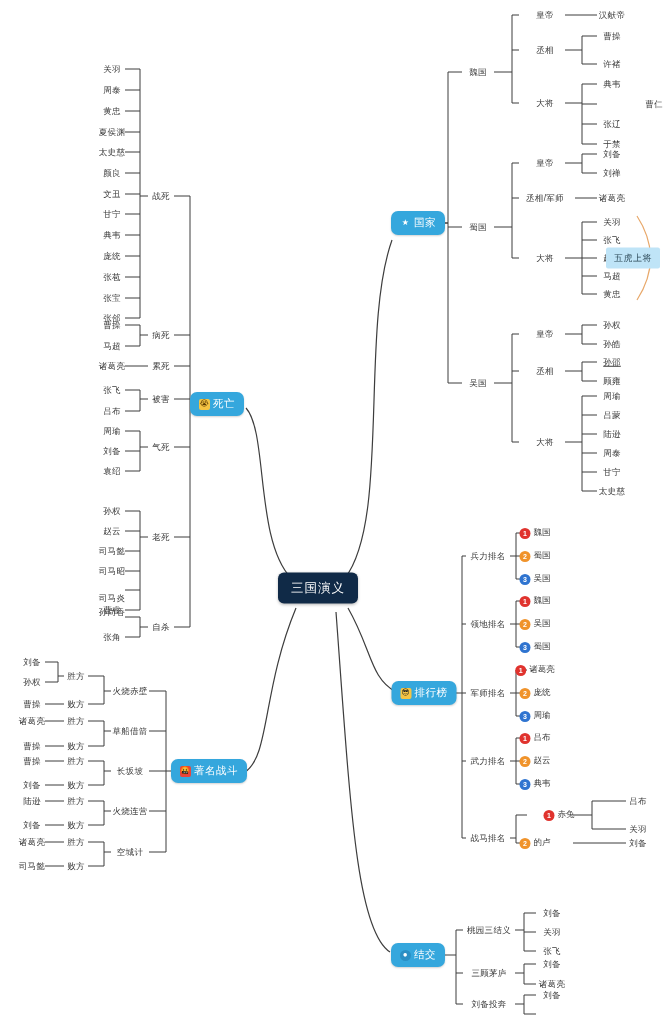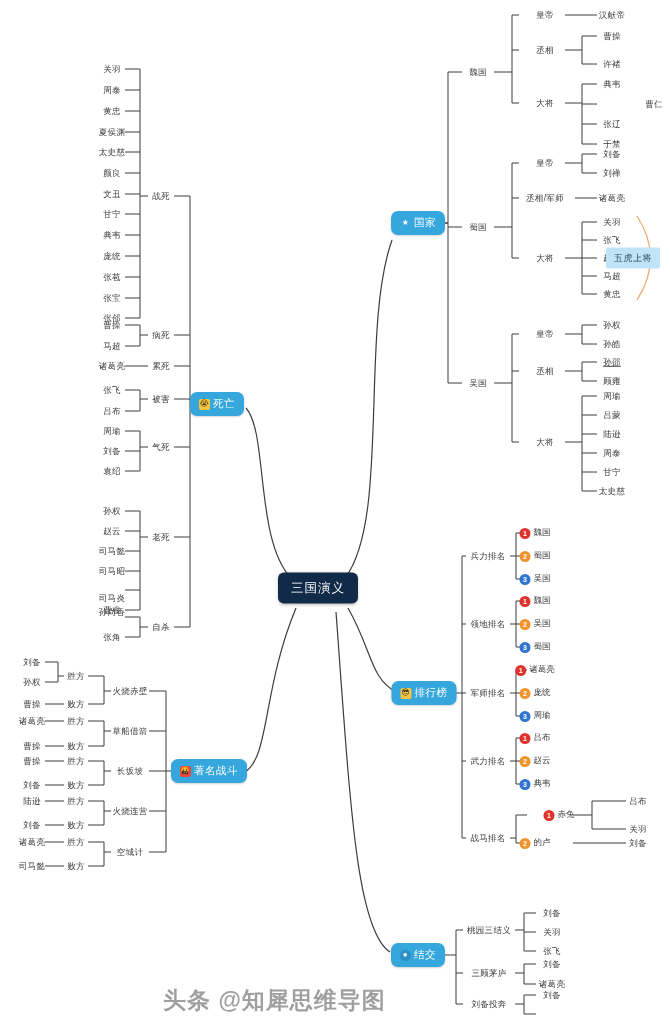--- a/index.html
+++ b/index.html
@@ -509,14 +509,13 @@
       <div class="node mid" style="left: 489px; top: 930px;"><span>桃园三结义</span></div>
       <div class="node leaf" style="left: 552px; top: 913px;"><span>刘备</span></div>
       <div class="node leaf" style="left: 552px; top: 932px;"><span>关羽</span></div>
       <div class="node leaf" style="left: 552px; top: 951px;"><span>张飞</span></div>
       <div class="node mid" style="left: 489px; top: 973px;"><span>三顾茅庐</span></div>
       <div class="node leaf" style="left: 552px; top: 964px;"><span>刘备</span></div>
       <div class="node leaf" style="left: 552px; top: 984px;"><span>诸葛亮</span></div>
       <div class="node mid" style="left: 489px; top: 1004px;"><span>刘备投奔</span></div>
       <div class="node leaf" style="left: 552px; top: 995px;"><span>刘备</span></div>
     </div>
-  <div class="wm">头条 @知犀思维导图</div>
 </div>
 
 </body></html>

